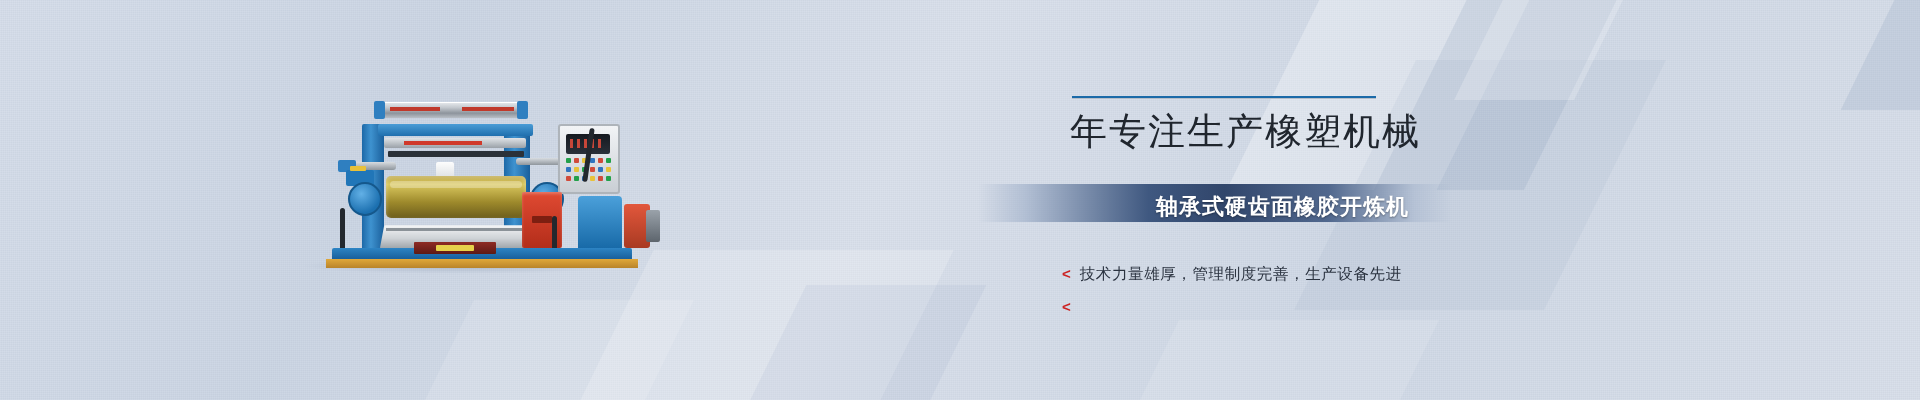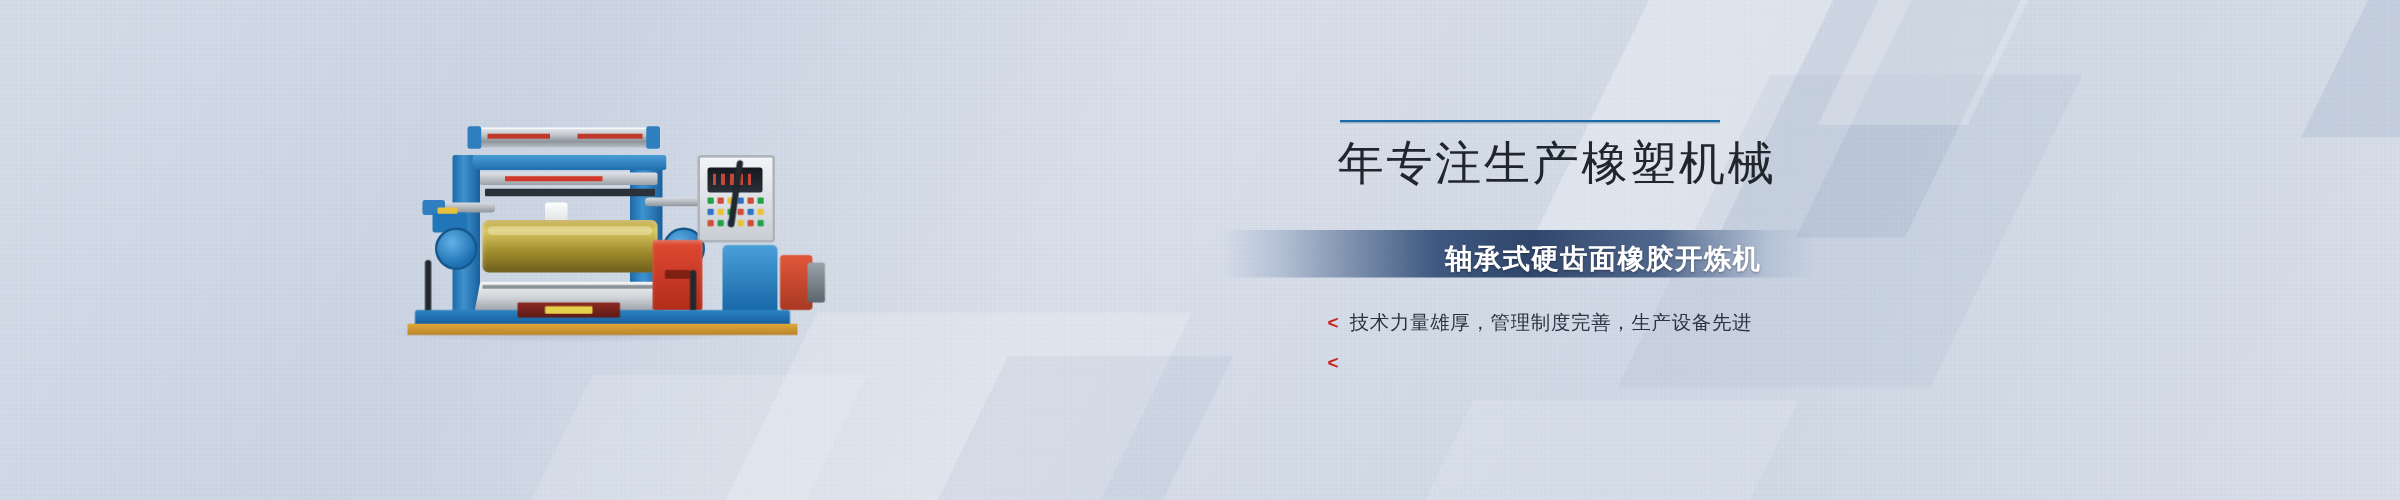--- a/index.html
+++ b/index.html
@@ -241,20 +241,21 @@
     color:#cc2222;
     font-size:15px;
     font-weight:bold;
     margin-right:9px;
     line-height:1;
   }
   .bullet-text {
     color:#2b3340;
     font-size:15.5px;
     letter-spacing:.6px;
+    margin-top:16px;
   }
 </style>
 </head>
 <body>
 
 <div class="banner">
 
   <div class="texture"></div>
 
   <div class="shape sh1"></div>

